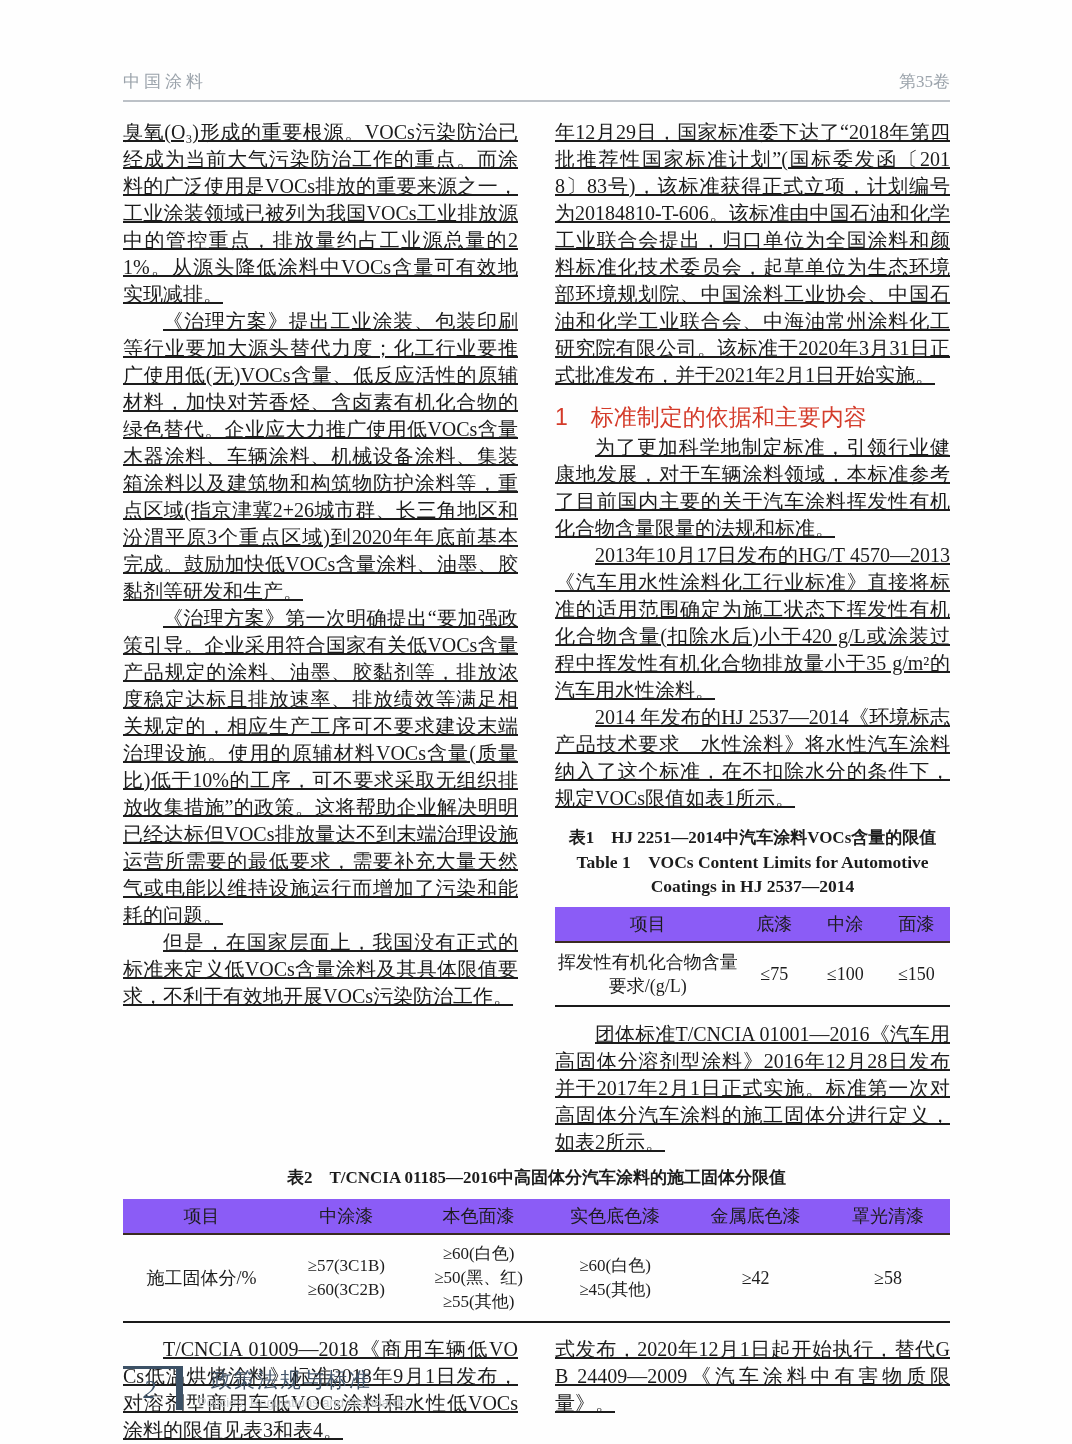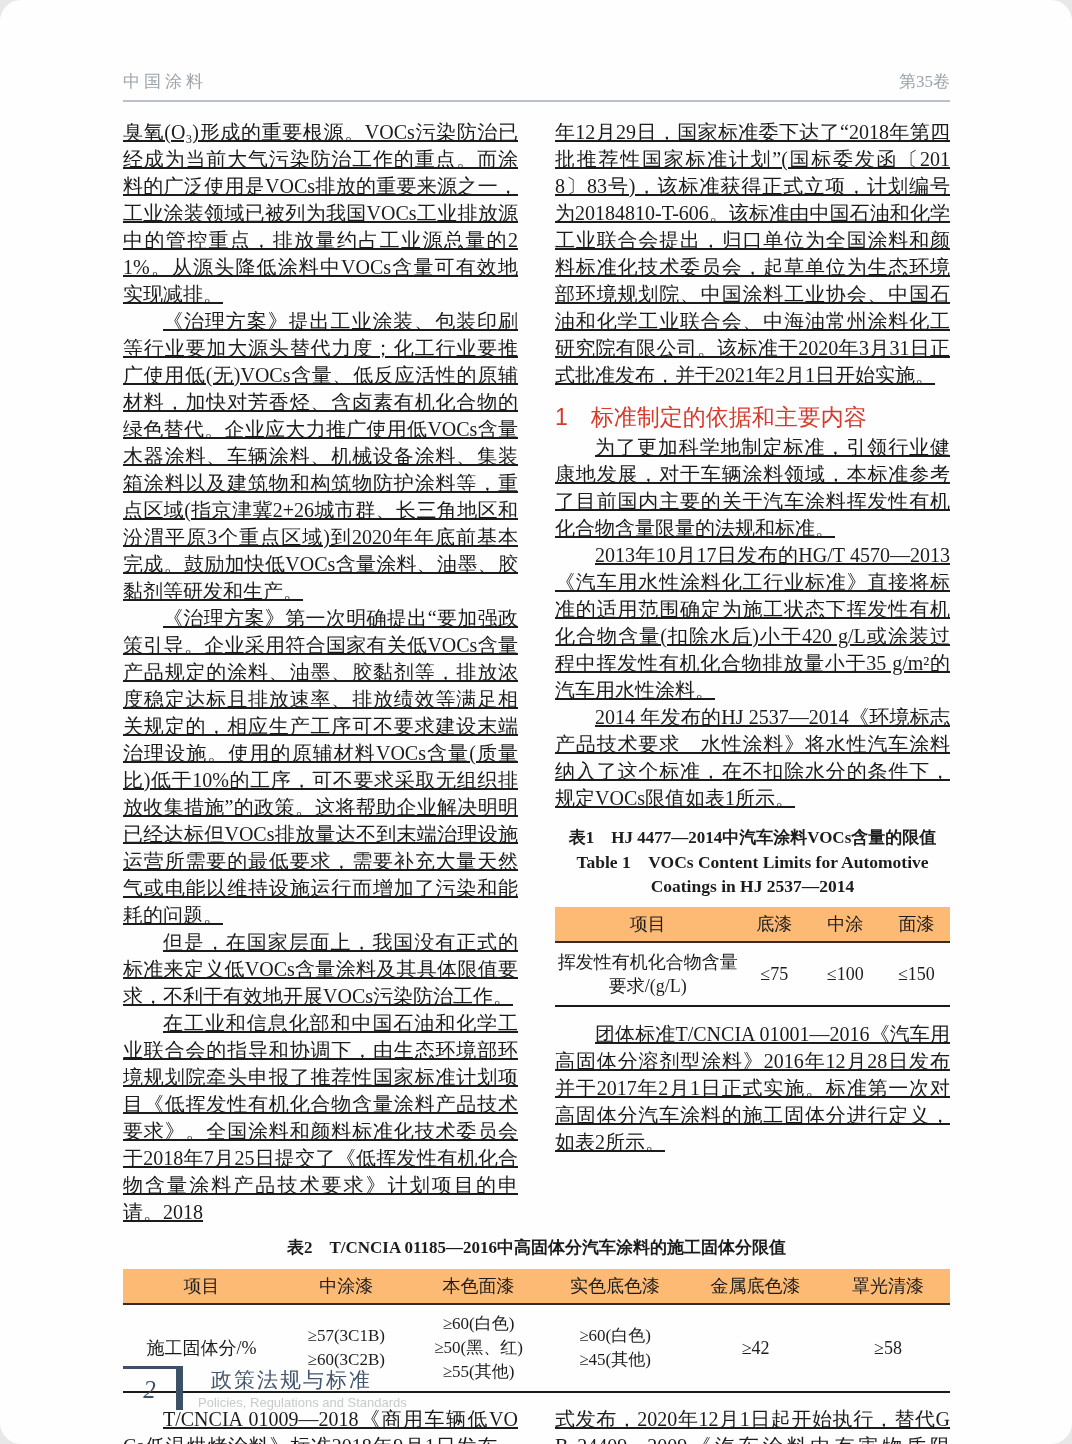--- a/index.html
+++ b/index.html
@@ -6,21 +6,20 @@
   html,body { background:#e8e8e8; }
   .page {
     position:relative;
     width:1072px; height:1444px;
     margin:0 auto;
     background:#fefefe;
     padding:70px 122px 0 123px;
     font-family:"Liberation Serif","DejaVu Serif",serif;
     color:#1c1c1c;
     overflow:hidden;
-    border-radius:21px;
   }
   
   .runhead {
     display:flex; justify-content:space-between; align-items:flex-end;
     border-bottom:2px solid #bcc1c7;
     padding-bottom:7px;
     color:#9ba3ab; font-size:17px;
   }
   .runhead .journal { letter-spacing:4px; }
   
@@ -47,21 +46,21 @@
   }
   .caption-en {
     text-align:center; font-weight:bold; font-size:17.5px;
     line-height:24px; margin-top:0;
   }
   table.data-table {
     width:100%; border-collapse:collapse; margin-top:9px;
     font-size:18px;
   }
   table.data-table thead th {
-    background:#fdba74;
+    background:#8b5cf6;
     font-weight:normal; text-align:center;
     padding:5px 2px;
     border-bottom:2px solid #3a2a22;
   }
   table.data-table tbody td {
     text-align:center; vertical-align:middle;
     padding:7px 2px;
     border-bottom:2px solid #1a1a1a;
     line-height:24px;
   }
@@ -105,34 +104,33 @@
     <span class="volume">第35卷</span>
   </div>
 
   <div class="two-col">
 
     <section class="col">
       <p class="body-p noindent">臭氧(O₃)形成的重要根源。VOCs污染防治已经成为当前大气污染防治工作的重点。而涂料的广泛使用是VOCs排放的重要来源之一，工业涂装领域已被列为我国VOCs工业排放源中的管控重点，排放量约占工业源总量的21%。从源头降低涂料中VOCs含量可有效地实现减排。</p>
       <p class="body-p">《治理方案》提出工业涂装、包装印刷等行业要加大源头替代力度；化工行业要推广使用低(无)VOCs含量、低反应活性的原辅材料，加快对芳香烃、含卤素有机化合物的绿色替代。企业应大力推广使用低VOCs含量木器涂料、车辆涂料、机械设备涂料、集装箱涂料以及建筑物和构筑物防护涂料等，重点区域(指京津冀2+26城市群、长三角地区和汾渭平原3个重点区域)到2020年年底前基本完成。鼓励加快低VOCs含量涂料、油墨、胶黏剂等研发和生产。</p>
       <p class="body-p">《治理方案》第一次明确提出“要加强政策引导。企业采用符合国家有关低VOCs含量产品规定的涂料、油墨、胶黏剂等，排放浓度稳定达标且排放速率、排放绩效等满足相关规定的，相应生产工序可不要求建设末端治理设施。使用的原辅材料VOCs含量(质量比)低于10%的工序，可不要求采取无组织排放收集措施”的政策。这将帮助企业解决明明已经达标但VOCs排放量达不到末端治理设施运营所需要的最低要求，需要补充大量天然气或电能以维持设施运行而增加了污染和能耗的问题。</p>
       <p class="body-p">但是，在国家层面上，我国没有正式的标准来定义低VOCs含量涂料及其具体限值要求，不利于有效地开展VOCs污染防治工作。</p>
-      <p class="body-p">在工业和信息化部和中国石油和化学工业联合会的指导和协调下，由生态环境部环境规划院牵头申报了推荐性国家标准计划项目《低挥发性有机化合物含量涂料产品技术要求》。全国涂料和颜料标准化技术委员会于2018年7月25日提交了《低挥发性有机化合物含量涂料产品技术要求》计划项目的申请。2018</p>
     </section>
 
     <section class="col">
       <p class="body-p noindent">年12月29日，国家标准委下达了“2018年第四批推荐性国家标准计划”(国标委发函〔2018〕83号)，该标准获得正式立项，计划编号为20184810-T-606。该标准由中国石油和化学工业联合会提出，归口单位为全国涂料和颜料标准化技术委员会，起草单位为生态环境部环境规划院、中国涂料工业协会、中国石油和化学工业联合会、中海油常州涂料化工研究院有限公司。该标准于2020年3月31日正式批准发布，并于2021年2月1日开始实施。</p>
 
       <h2 class="section-heading">1　标准制定的依据和主要内容</h2>
 
       <p class="body-p">为了更加科学地制定标准，引领行业健康地发展，对于车辆涂料领域，本标准参考了目前国内主要的关于汽车涂料挥发性有机化合物含量限量的法规和标准。</p>
       <p class="body-p">2013年10月17日发布的HG/T 4570—2013《汽车用水性涂料化工行业标准》直接将标准的适用范围确定为施工状态下挥发性有机化合物含量(扣除水后)小于420 g/L或涂装过程中挥发性有机化合物排放量小于35 g/m²的汽车用水性涂料。</p>
       <p class="body-p">2014 年发布的HJ 2537—2014《环境标志产品技术要求　水性涂料》将水性汽车涂料纳入了这个标准，在不扣除水分的条件下，规定VOCs限值如表1所示。</p>
 
       <div class="table-block">
-        <div class="caption-cn">表1　HJ 4477—2014中汽车涂料VOCs含量的限值</div>
+        <div class="caption-cn">表1　HJ 2251—2014中汽车涂料VOCs含量的限值</div>
         <div class="caption-en">Table 1　VOCs Content Limits for Automotive Coatings in HJ 2537—2014</div>
         <table class="data-table">
           <colgroup>
             <col style="width:47%">
               <col style="width:17%">
               <col style="width:19%">
               <col style="width:17%">
           </colgroup>
           <thead>
             <tr>

